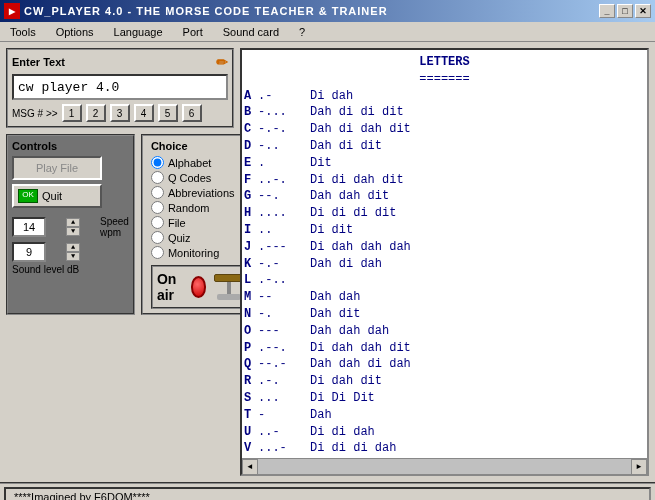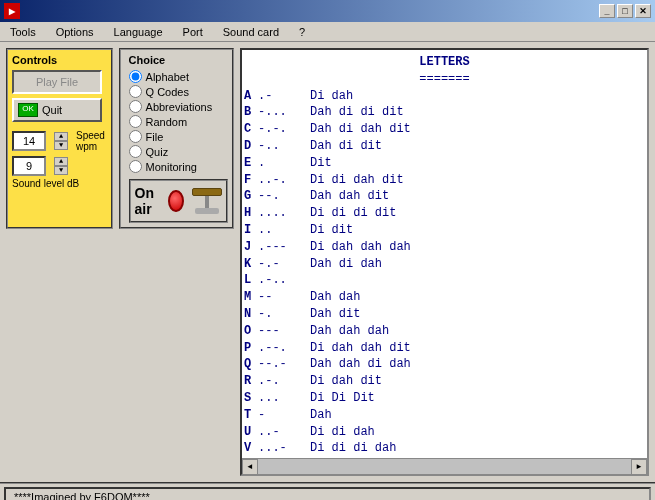--- a/index.html
+++ b/index.html
@@ -132,21 +132,21 @@
       font-size: 10px;
       cursor: pointer;
       display: flex; align-items: center; justify-content: center;
       font-family: Arial;
     }
 
     
     .controls-box {
       border: 2px groove #888;
       padding: 4px;
-      background: #fde047;
+      background: #737373;
     }
     .controls-label {
       font-family: Arial; font-size: 11px; font-weight: bold; margin-bottom: 4px;
     }
     .btn-replay {
       width: 90px; height: 24px;
       background: #d4d0c8;
       border: 2px solid;
       border-top-color: #fff;
       border-left-color: #fff;
@@ -185,21 +185,21 @@
     .btn-quit-green {
       width: 20px; height: 14px;
       background: #00aa00;
       border: 1px solid #005500;
       display: inline-block;
       font-size: 8px; color: white; text-align: center;
     }
 
     
     .spinner-row {
-      display: flex; align-items: center; gap: 8px; margin-top: 4px;
+      display: flex; align-items: center; gap: 20px; margin-top: 4px;
     }
     .spinner-box {
       display: flex; flex-direction: column;
     }
     .spinner-input {
       width: 34px; height: 20px;
       border: 2px inset #888;
       background: white;
       text-align: center;
       font-size: 11px;
@@ -317,20 +317,21 @@
     }
 
     .controls-inner { display: flex; flex-direction: column; }
   </style>
 </head>
 <body>
 
 <div class="title-bar">
   <div style="display:flex;align-items:center;">
     <div class="title-icon">▶</div>
+    <span class="title-text">CW_PLAYER 4.0 - THE MORSE CODE TEACHER &amp; TRAINER</span>
   </div>
   <div class="title-bar-buttons">
     <div class="title-btn">_</div>
     <div class="title-btn">□</div>
     <div class="title-btn" style="background:#d4d0c8;">✕</div>
   </div>
 </div>
 
 <div class="menu-bar">
   <span class="menu-item">Tools</span>
@@ -338,20 +339,36 @@
   <span class="menu-item">Language</span>
   <span class="menu-item">Port</span>
   <span class="menu-item">Sound card</span>
   <span class="menu-item">?</span>
 </div>
 
 <div class="main-container">
 
   <div class="left-panel">
 
+    <div class="enter-text-box">
+      <div class="enter-text-label">
+        <span>Enter Text</span>
+        <span class="pencil-icon">✏</span>
+      </div>
+      <input class="text-input" type="text" value="cw player 4.0" style="">
+      <div class="msg-row">
+        <span>MSG # &gt;&gt;</span>
+        <button class="msg-btn">1</button>
+        <button class="msg-btn">2</button>
+        <button class="msg-btn">3</button>
+        <button class="msg-btn">4</button>
+        <button class="msg-btn">5</button>
+        <button class="msg-btn">6</button>
+      </div>
+    </div>
 
     <div class="bottom-left-row">
 
       <div class="controls-box" style="flex:1;">
         <div class="controls-label">Controls</div>
         <div class="controls-inner">
           <button class="btn-play">Play File</button>
           <div style="display:flex;gap:4px;margin-bottom:4px;">
             <div class="btn-quit">
               <span class="btn-quit-green">OK</span>

